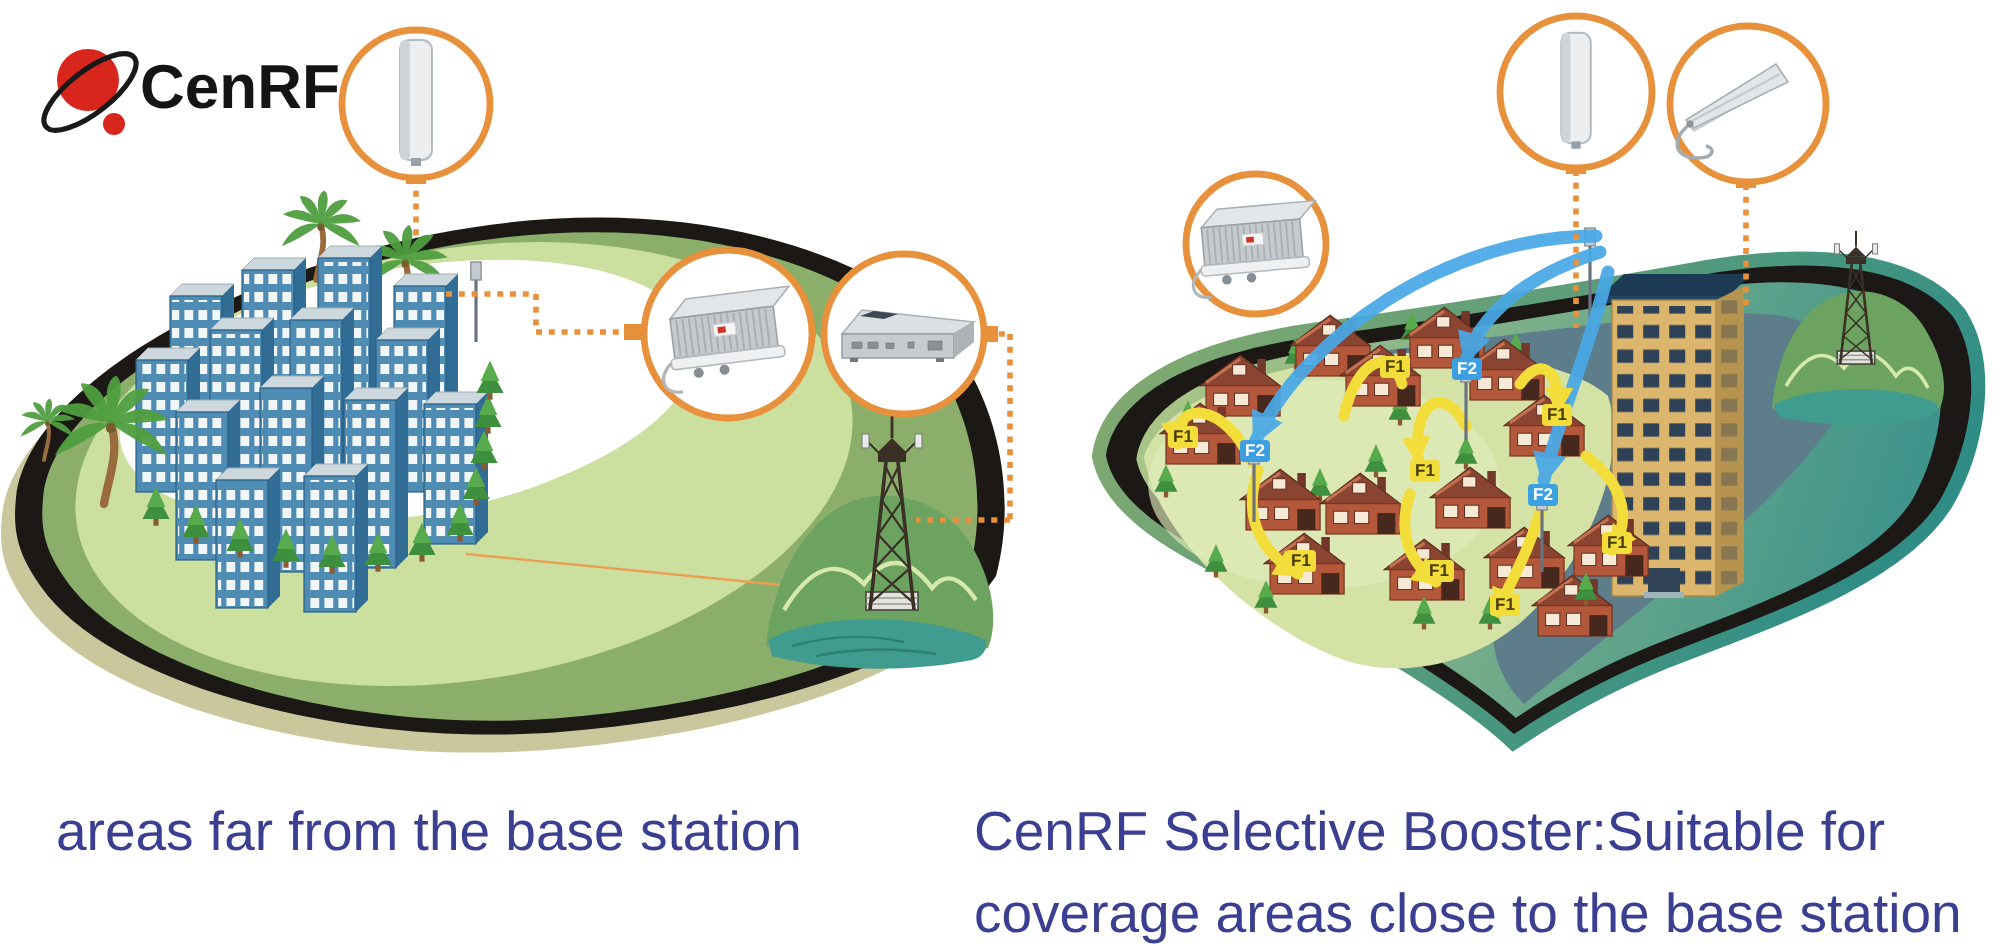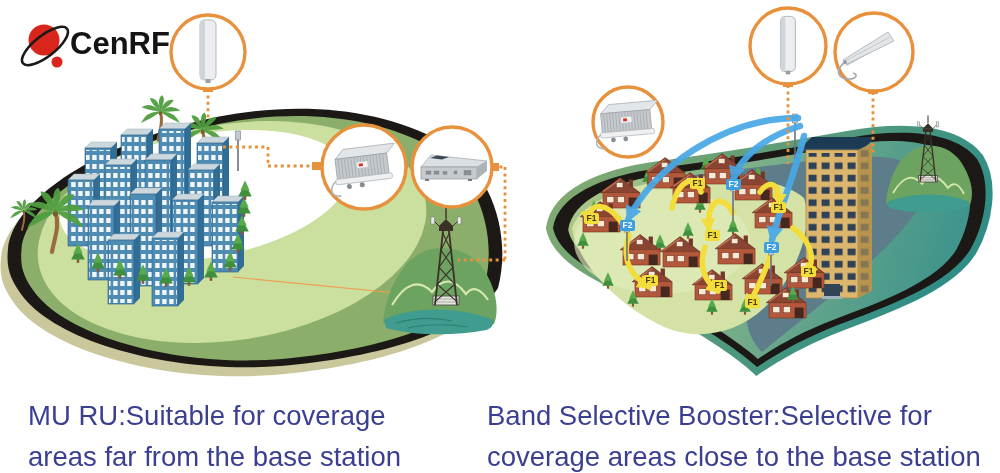--- a/index.html
+++ b/index.html
@@ -609,25 +609,24 @@
       <g>
         <circle cx="44" cy="40" r="15.5" fill="#d8261c"></circle>
         <ellipse cx="45" cy="46" rx="28" ry="10.5" fill="none" stroke="#191919" stroke-width="2.6" transform="rotate(-38 45 46)"></ellipse>
         <circle cx="57" cy="62" r="5.5" fill="#d8261c"></circle>
       </g>
     </svg>
 
   <span class="logo-text">CenRF</span>
 
   <div class="caption left" style="color: rgb(59, 63, 146);">
-    <div>MU RU:Suitable for coverage</div>
     <div>areas far from the base station</div>
   </div>
   <div class="caption right" style="color: rgb(59, 63, 146);">
-    <div>Band Selective Booster:Selective for</div>
+    <div>CenRF Selective Booster:Suitable for</div>
     <div>coverage areas close to the base station</div>
   </div>
 
   <span class="flabel f1" style="left: 584px; top: 213px; background: rgb(242, 221, 58);">F1</span>
   <span class="flabel f1" style="left: 690px; top: 178px; background: rgb(242, 221, 58);">F1</span>
   <span class="flabel f1" style="left: 705px; top: 230px; background: rgb(242, 221, 58);">F1</span>
   <span class="flabel f1" style="left: 643px; top: 275px; background: rgb(242, 221, 58);">F1</span>
   <span class="flabel f1" style="left: 712px; top: 280px; background: rgb(242, 221, 58);">F1</span>
   <span class="flabel f1" style="left: 745px; top: 297px; background: rgb(242, 221, 58);">F1</span>
   <span class="flabel f1" style="left: 801px; top: 266px; background: rgb(242, 221, 58);">F1</span>

